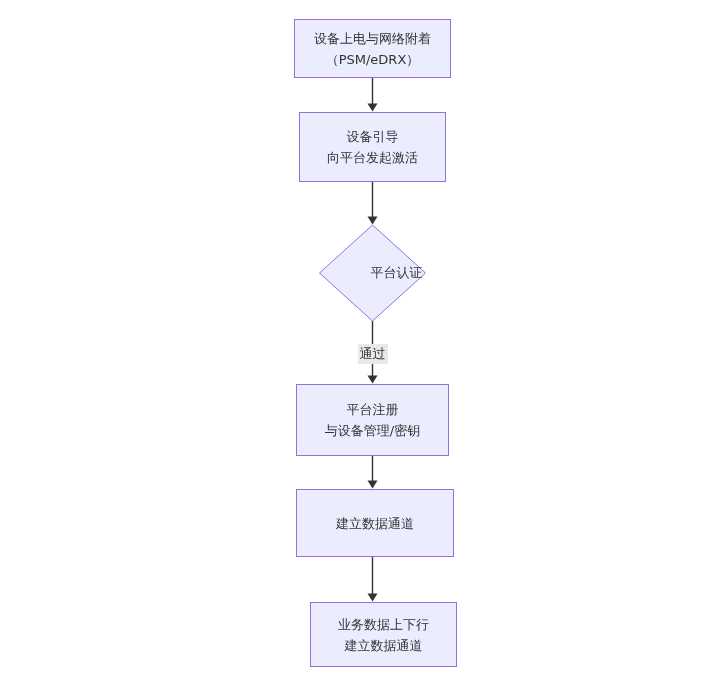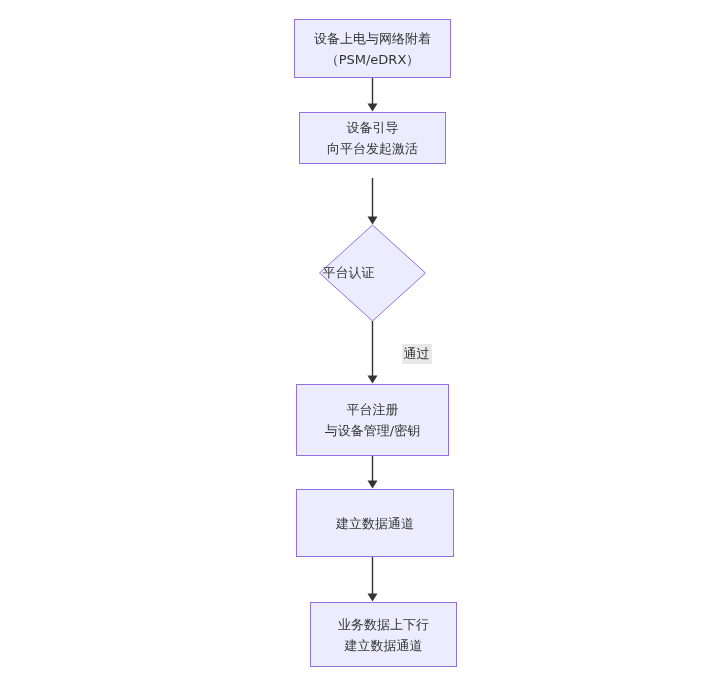--- a/index.html
+++ b/index.html
@@ -52,41 +52,40 @@
     text-align: center;
     color: var(--text-color);
     font-size: 13px;
     line-height: 21px;
   }
   .diamond-label {
     position: absolute;
     left: 322.5px;
     top: 262px;
     width: 100px;
-    text-align: left;
+    text-align: right;
     color: var(--text-color);
     font-size: 13px;
     line-height: 21px;
   }
   .edge-label {
     position: absolute;
     left: 372.5px;
     top: 354px;
     transform: translate(-50%, -50%);
     background: var(--edge-label-bg);
     color: var(--text-color);
     font-size: 13px;
     line-height: 20px;
     padding: 0 2px;
     white-space: nowrap;
-    margin-left: 44px;
   }
   
   .n-power    { left: 294px; top: 19px;  width: 157px; height: 59px; }
-  .n-boot     { left: 299px; top: 112px; width: 147px; height: 52px; }
+  .n-boot     { left: 299px; top: 112px; width: 147px; height: 70px; }
   .n-register { left: 296px; top: 384px; width: 153px; height: 72px; }
   .n-channel  { left: 296px; top: 489px; width: 158px; height: 68px; }
   .n-business { left: 310px; top: 602px; width: 147px; height: 65px; }
 </style>
 </head>
 <body>
 
 <div class="canvas">
 
   <svg class="edge-layer" width="726" height="700" viewBox="0 0 726 700" aria-hidden="true">

